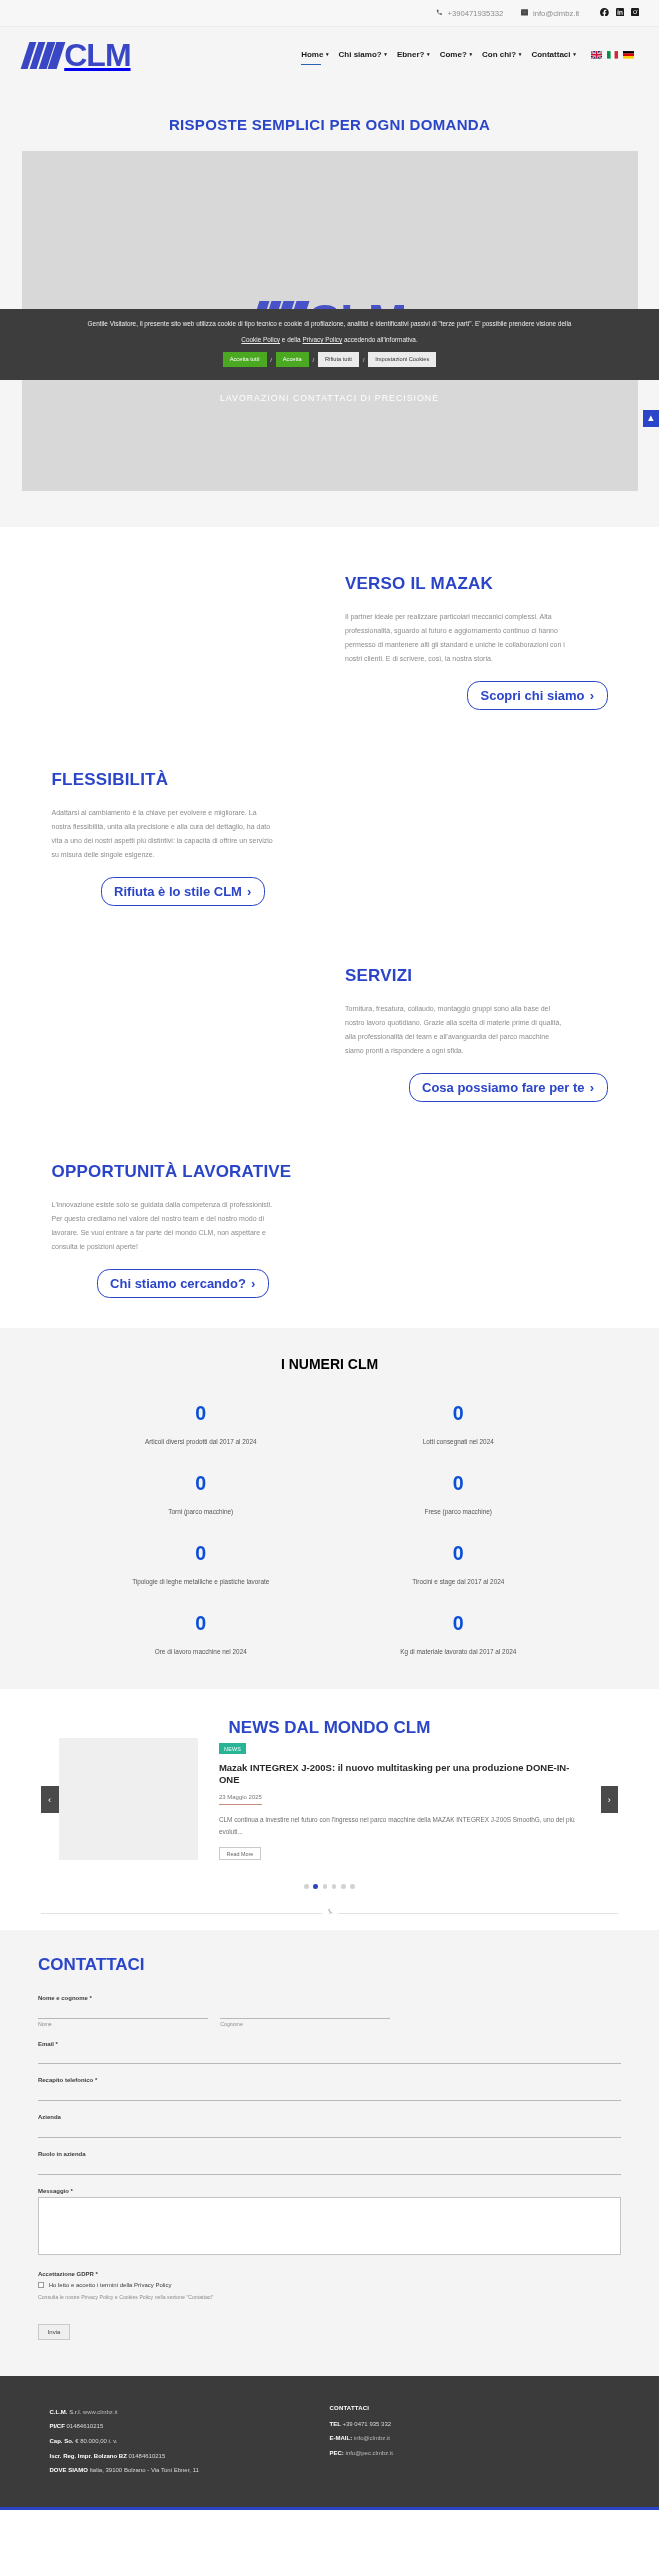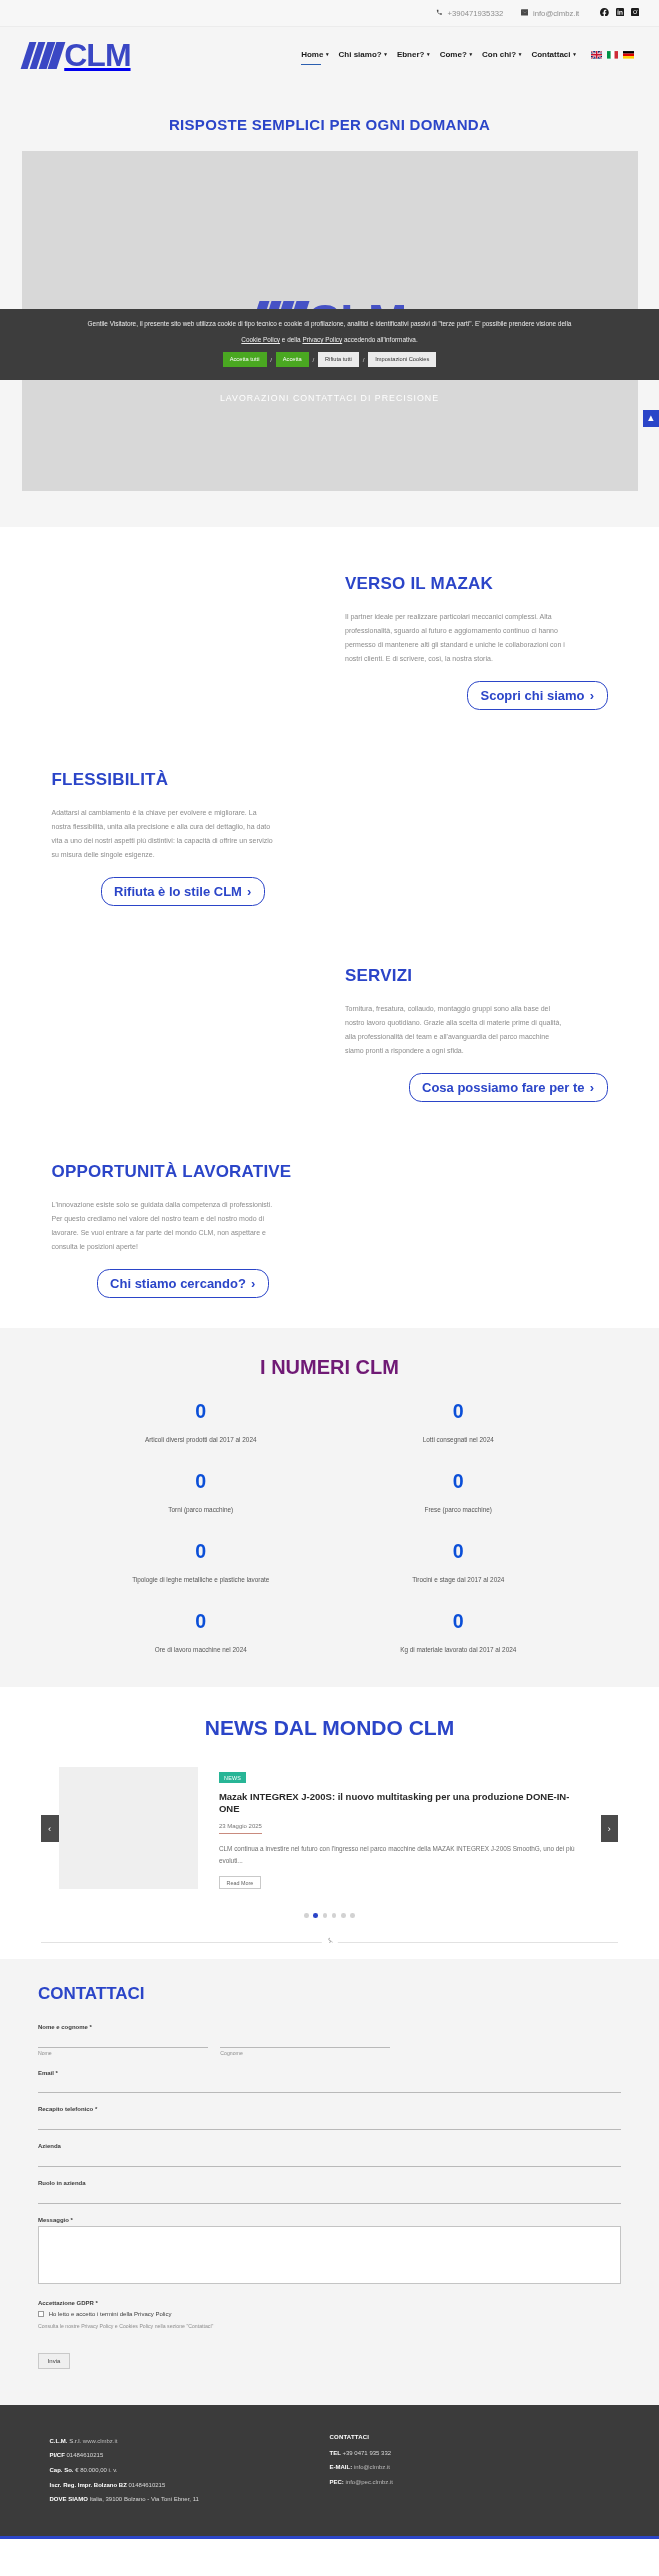--- a/index.html
+++ b/index.html
@@ -174,43 +174,43 @@
     font-family: "Liberation Sans Narrow","Liberation Sans",sans-serif;
   }
   .btn-right { display: flex; justify-content: flex-end; }
   .btn-left { display: flex; justify-content: center; }
 
   
   .numbers { background: #f4f4f4; padding: 28px 0 34px; }
   .numbers-title {
     text-align: center;
     font-family: "Liberation Sans Narrow","Liberation Sans",sans-serif;
-    font-weight: 700; font-size: 20px; color: #701a75;
-    margin-bottom: 23px;
+    font-weight: 700; font-size: 14px; color: #000000;
+    margin-bottom: 32px;
   }
   .num-grid {
     width: 515px; margin: 0 auto;
     display: grid; grid-template-columns: 1fr 1fr; row-gap: 29px;
   }
   .num-cell { text-align: center; }
   .num-value {
     font-family: "Liberation Sans Narrow","Liberation Sans",sans-serif;
     font-weight: 700; font-size: 19.6px; color: #0b4fd8; line-height: 1;
   }
   .num-label {
     margin-top: 14.4px; font-size: 6.4px; color: #555;
     font-family: "Liberation Sans Narrow","Liberation Sans",sans-serif;
   }
 
   
   .news { background: #fff; padding: 29px 0 15.5px; }
   .news-title {
     text-align: center;
     font-family: "Liberation Sans Narrow","Liberation Sans",sans-serif;
-    font-weight: 700; font-size: 21px; color: #2b45c8; margin-bottom: 27px;
+    font-weight: 700; font-size: 17px; color: #2b45c8; 
   }
   .news-slider {
     width: 577px; margin: 0 auto; display: flex; align-items: stretch;
     position: relative;
   }
   .slider-arrow {
     width: 17.5px; background: #4a4a4a; color: #fff;
     display: flex; align-items: center; justify-content: center;
     font-size: 9.8px; cursor: pointer; align-self: center; height: 27px;
   }

